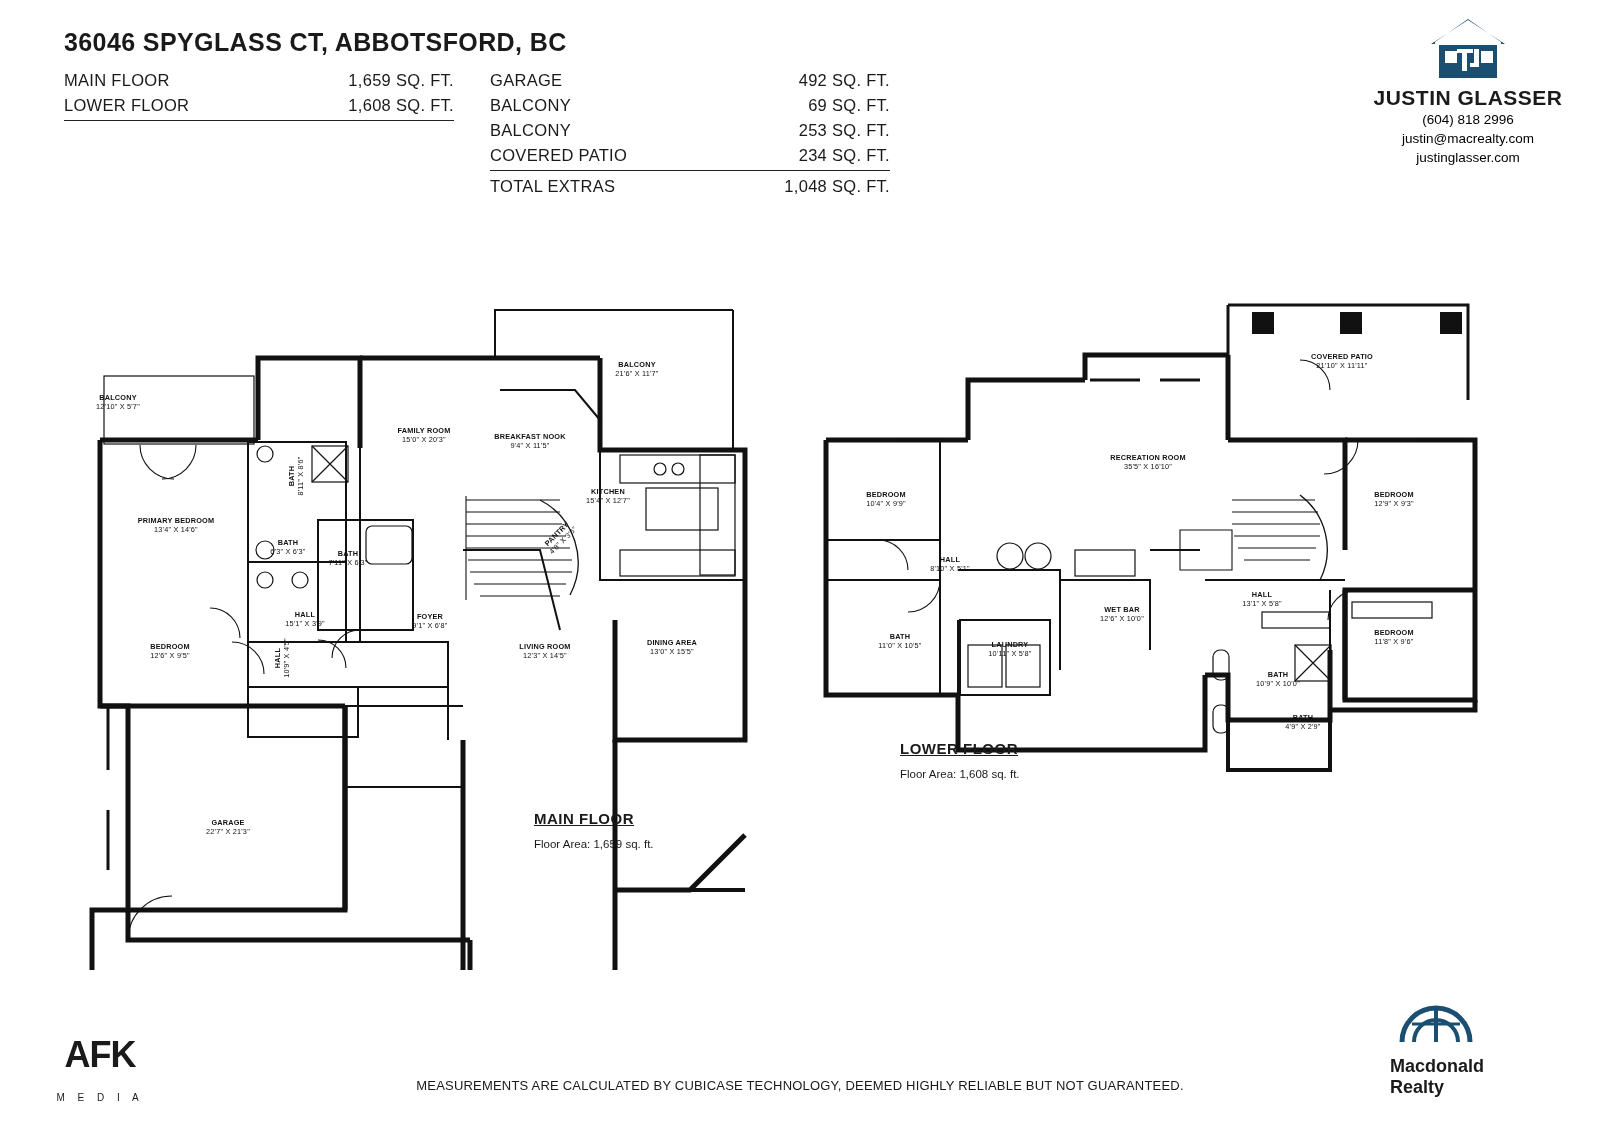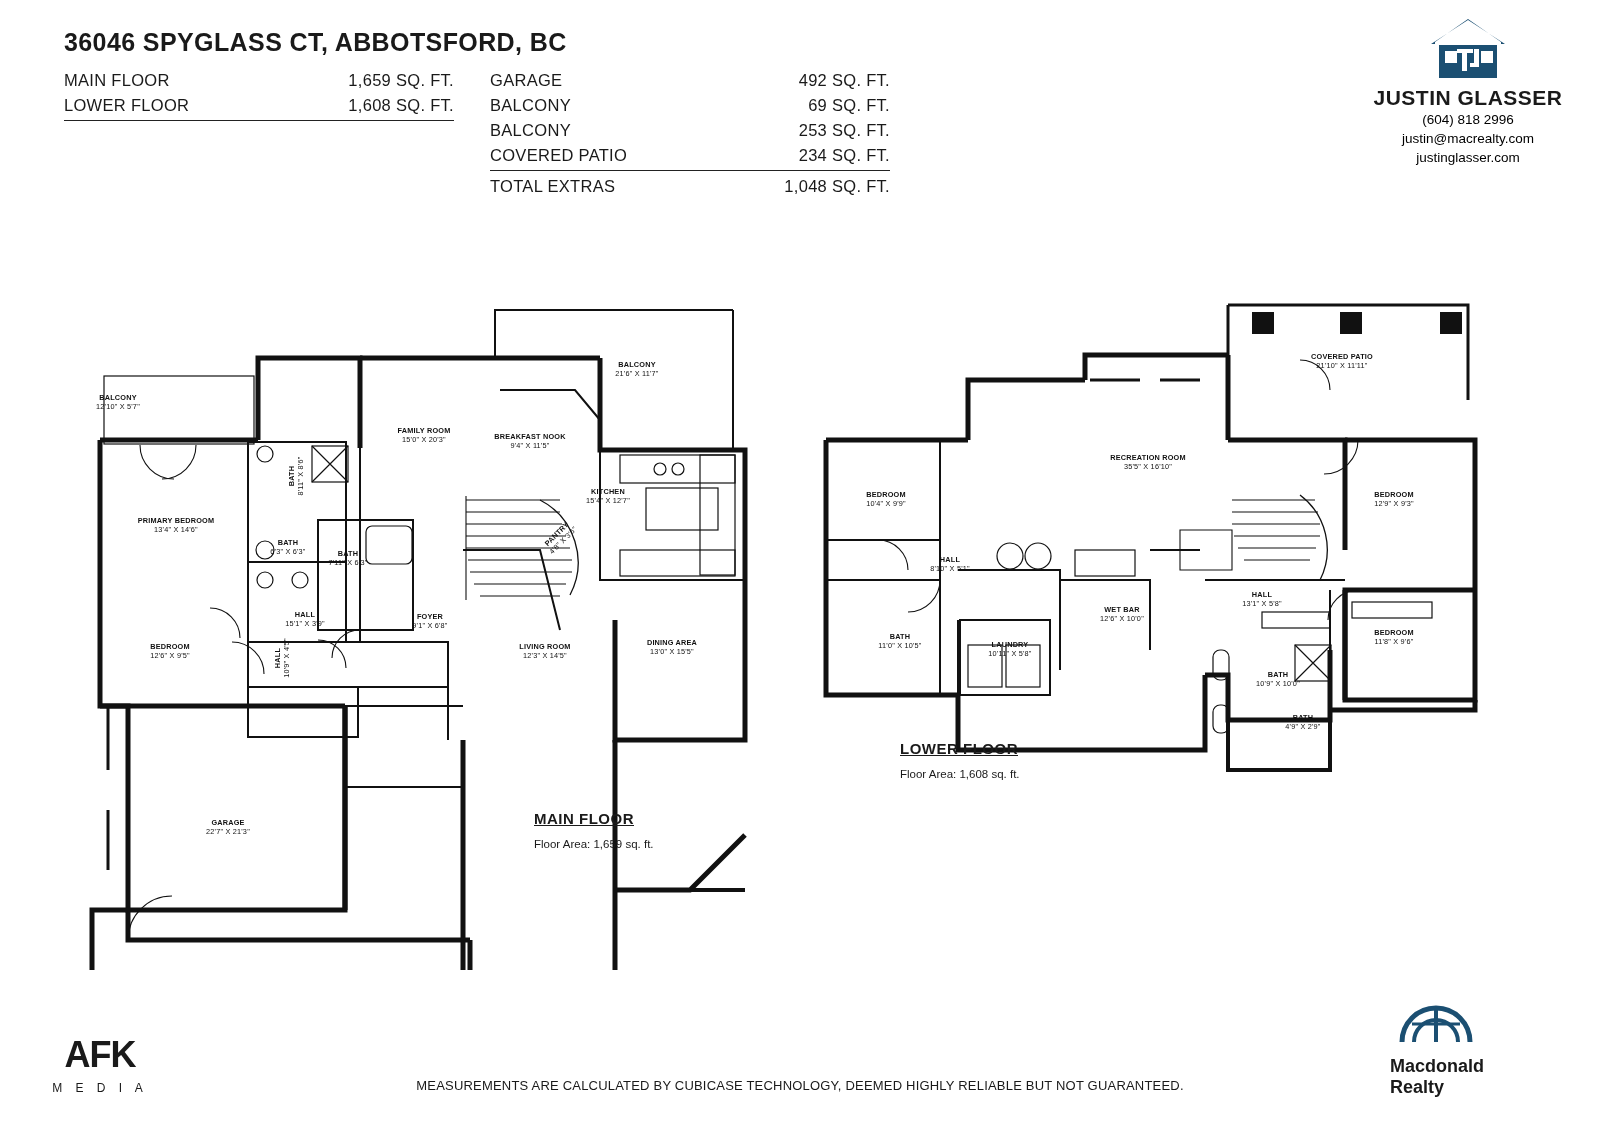--- a/index.html
+++ b/index.html
@@ -27,21 +27,21 @@
   #plans{position:absolute;left:0;top:250px;width:1600px;height:720px;}
   .plan-label{position:absolute;}
   .plan-label .t{font-size:15px;font-weight:bold;text-decoration:underline;letter-spacing:.5px;}
   .plan-label .s{font-size:11.5px;margin-top:11px;}
   .rm{position:absolute;text-align:center;font-size:7.3px;line-height:9.2px;letter-spacing:.2px;color:#111;white-space:nowrap;}
   .rm b{font-weight:bold;display:block;}
   
   #footer-note{position:absolute;left:0;top:1078px;width:1600px;text-align:center;font-size:13px;letter-spacing:.2px;}
   #afk{position:absolute;left:40px;top:1035px;width:120px;text-align:center;}
   #afk .big{font-size:36px;font-weight:bold;letter-spacing:-1px;line-height:40px;}
-  #afk .small{font-size:12px;letter-spacing:5px;margin-top:6px;}
+  #afk .small{font-size:10px;letter-spacing:5px;margin-top:17px;}
   #mac{position:absolute;right:80px;top:1000px;width:130px;text-align:left;}
   #mac .m1{font-size:18px;font-weight:bold;line-height:21px;}
   svg{display:block;}
 </style>
 </head>
 <body>
 
 <div id="header">
   <div id="addr-title">36046 SPYGLASS CT, ABBOTSFORD, BC</div>
 

